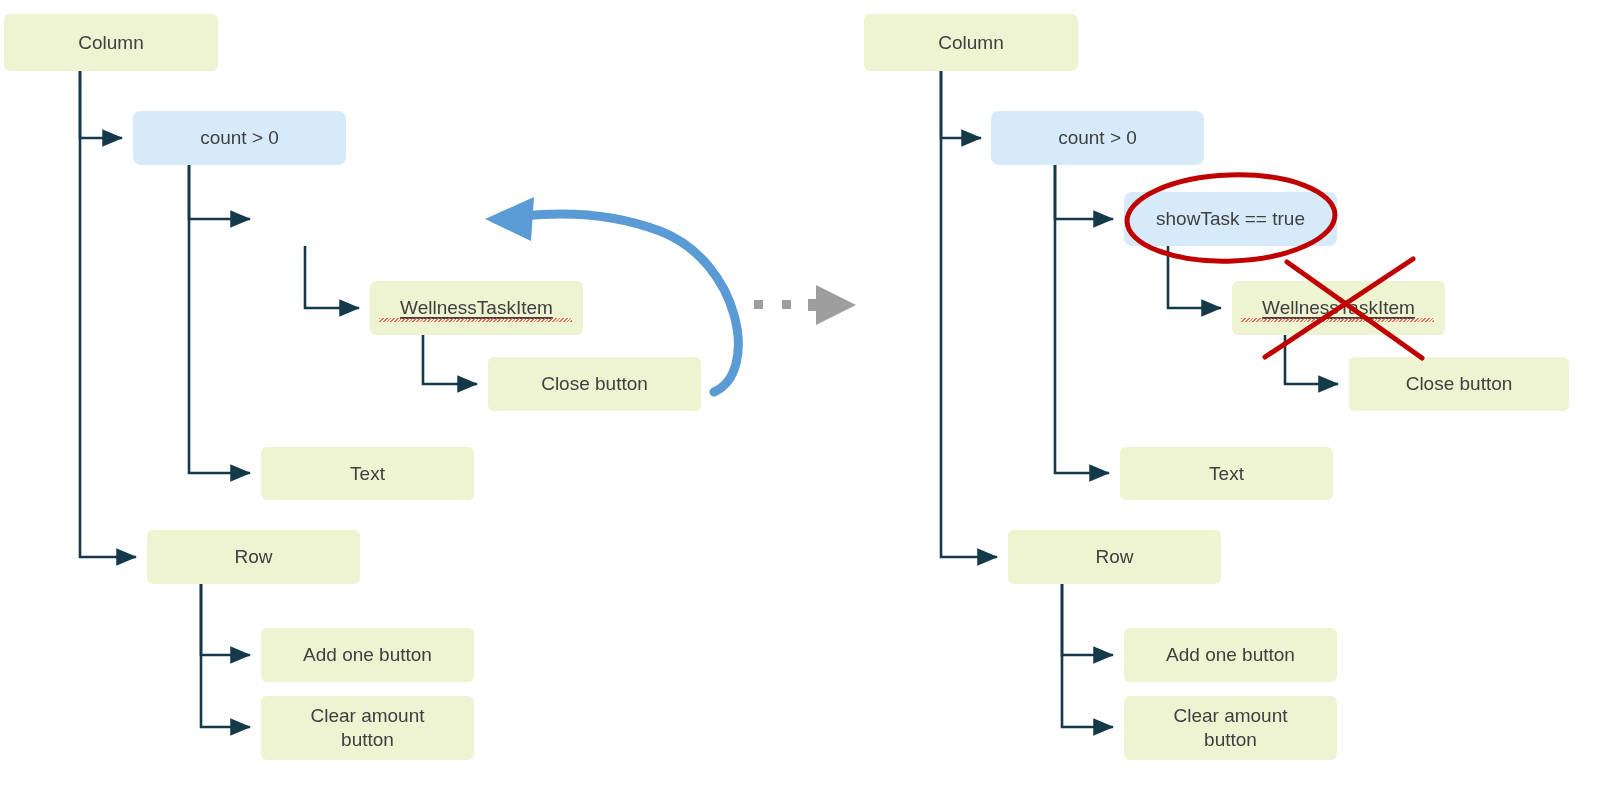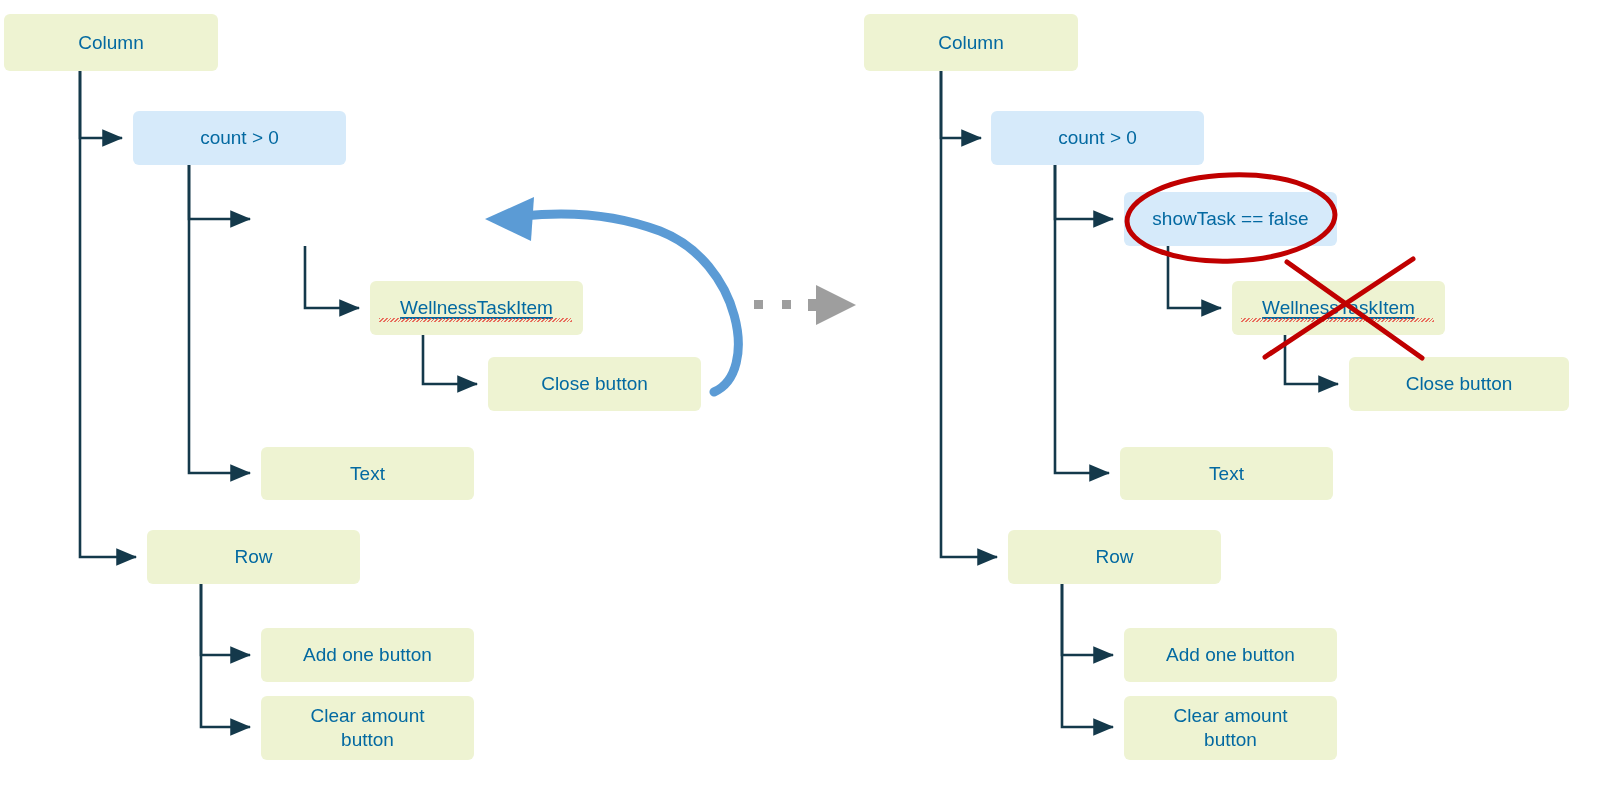--- a/index.html
+++ b/index.html
@@ -17,29 +17,29 @@
     background: #ffffff;
     overflow: hidden;
   }
   .node {
     position: absolute;
     border-radius: 6px;
     display: flex;
     align-items: center;
     justify-content: center;
     text-align: center;
-    color: #0369a1;
+    color: #404040;
     font-size: 19px;
     line-height: 1.25;
     box-sizing: border-box;
     padding: 2px 22px;
     z-index: 3;
   }
   .node.yellow { background: #eef3d2; }
-  .node.blue   { background: #d6eafa; }
+  .node.blue   { background: #d6eafa; border-radius: 8px; }
   .node .label { pointer-events: none; }
   .node.underlined .label {
     text-decoration: underline;
     text-underline-offset: 3px;
     text-decoration-thickness: 1.5px;
   }
   .squiggle {
     position: absolute;
     height: 4px;
     z-index: 4;
@@ -179,21 +179,21 @@
 
   <div class="node yellow" style="left:864px; top:14px; width:214px; height:57px;">
     <span class="label">Column</span>
   </div>
 
   <div class="node blue" style="left:991px; top:111px; width:213px; height:54px;">
     <span class="label">count &gt; 0</span>
   </div>
 
   <div class="node blue" style="left:1124px; top:192px; width:213px; height:54px;">
-    <span class="label">showTask == false</span>
+    <span class="label">showTask == true</span>
   </div>
 
   <div class="node yellow underlined" style="left:1232px; top:281px; width:213px; height:54px;">
     <span class="label">WellnessTaskItem</span>
   </div>
   <div class="squiggle" style="left:1241px; top:318px; width:193px;"></div>
 
   <div class="node yellow" style="left:1349px; top:357px; width:220px; height:54px;">
     <span class="label">Close button</span>
   </div>

